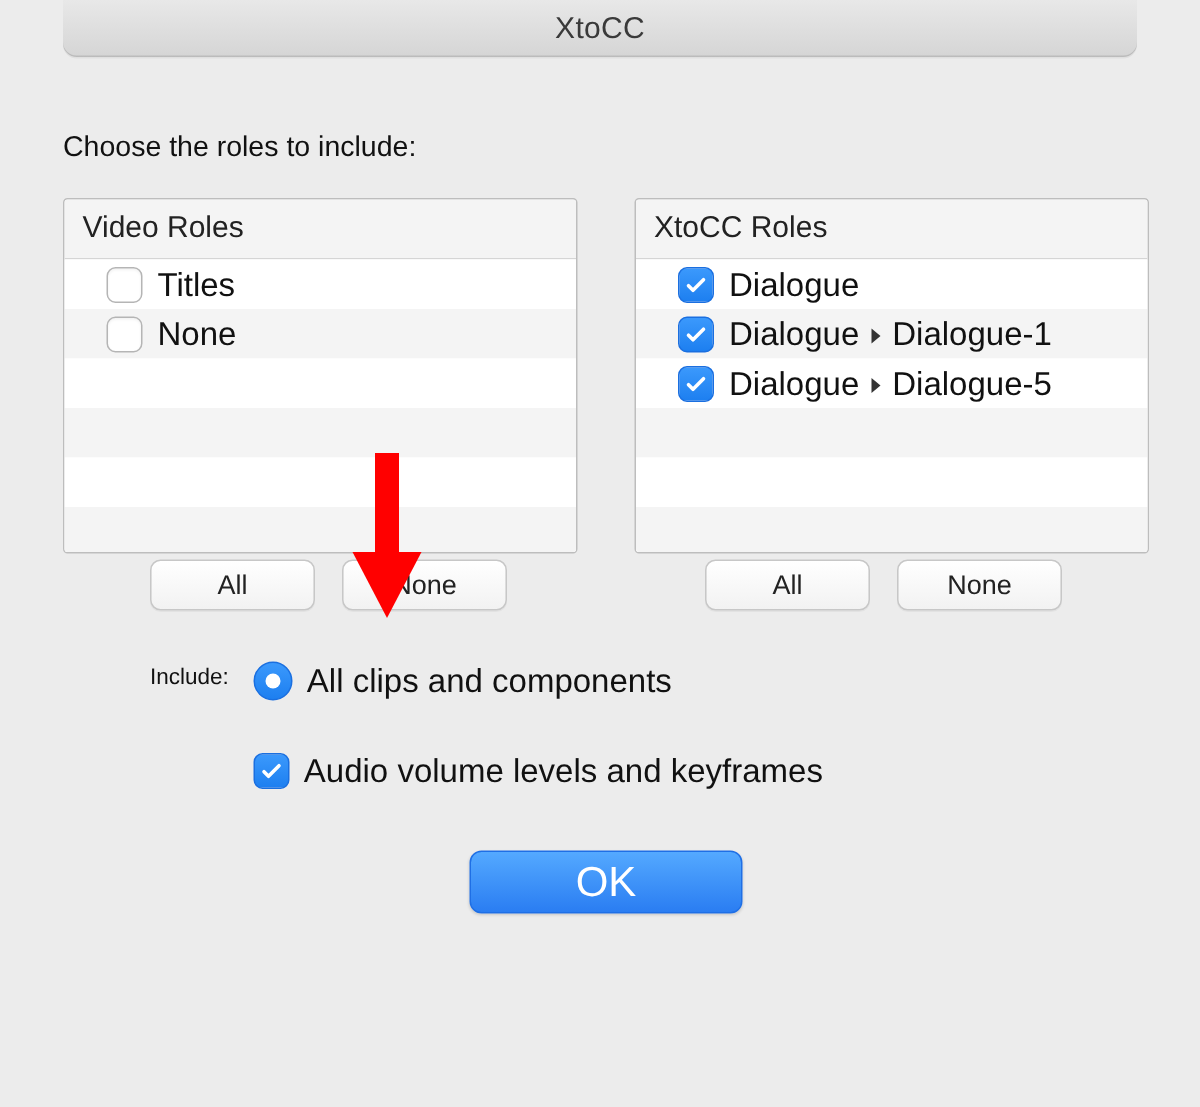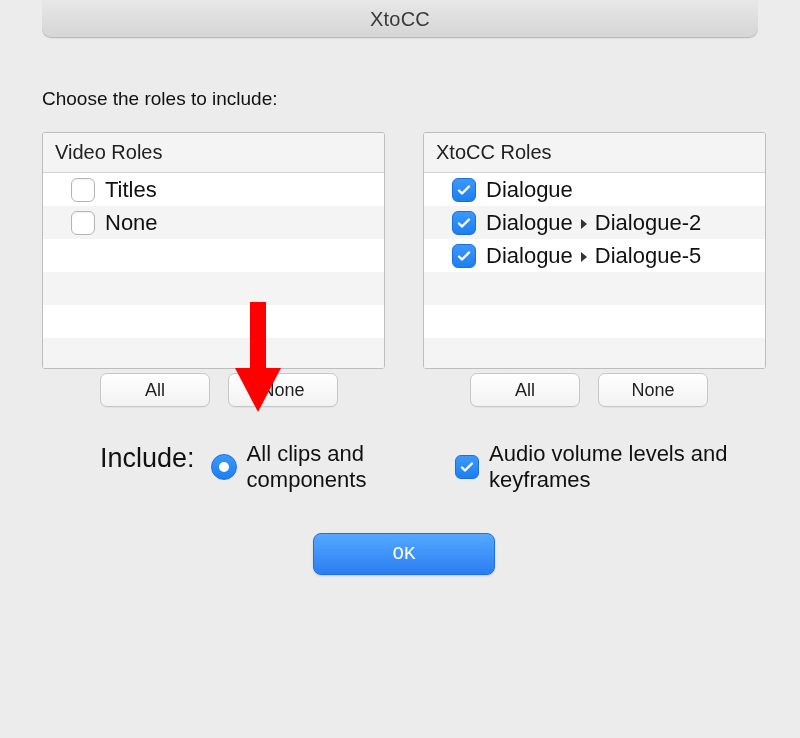--- a/index.html
+++ b/index.html
@@ -152,28 +152,28 @@
     justify-content: center;
     cursor: default;
   }
 
   .include-block {
     display: flex;
     align-items: flex-start;
     margin-left: 58px;
   }
   .include-label {
-    font-size: 27px;
+    font-size: 15px;
     color: #111;
     margin-top: 2px;
     margin-right: 16px;
   }
   .options {
     display: flex;
-    flex-direction: row;
+    flex-direction: column;
     gap: 8px;
   }
   .opt {
     display: flex;
     align-items: center;
     font-size: 22px;
     color: #111;
   }
   .radio {
     width: 26px;
@@ -213,23 +213,22 @@
     display: inline-flex;
     align-items: center;
     justify-content: center;
     width: 180px;
     height: 40px;
     border-radius: 8px;
     background: linear-gradient(#54a9ff, #2a7df2);
     border: 1px solid #1f6fe5;
     box-shadow: 0 1px 2px rgba(0,0,0,0.15);
     color: #fff;
-    font-size: 19px;
+    font-size: 28px;
     font-weight: 500;
-    font-family: Liberation Mono, monospace;
   }
 
   
   .arrow {
     position: absolute;
     pointer-events: none;
   }
 </style>
 </head>
 <body>
@@ -276,21 +275,21 @@
               <svg viewBox="0 0 16 16">
                   <path d="M3 8.5l3 3 7-7" stroke="#fff" stroke-width="2.4" fill="none" stroke-linecap="round" stroke-linejoin="round"></path>
                 </svg>
             </span>
             <span>Dialogue</span>
             <span class="caret">
               <svg viewBox="0 0 10 12">
                   <path d="M2 1l6 5-6 5z" fill="#333"></path>
                 </svg>
             </span>
-            <span>Dialogue-2</span>
+            <span>Dialogue-1</span>
           </div>
           <div class="row">
             <span class="chk checked">
               <svg viewBox="0 0 16 16">
                   <path d="M3 8.5l3 3 7-7" stroke="#fff" stroke-width="2.4" fill="none" stroke-linecap="round" stroke-linejoin="round"></path>
                 </svg>
             </span>
             <span>Dialogue</span>
             <span class="caret">
               <svg viewBox="0 0 10 12">

